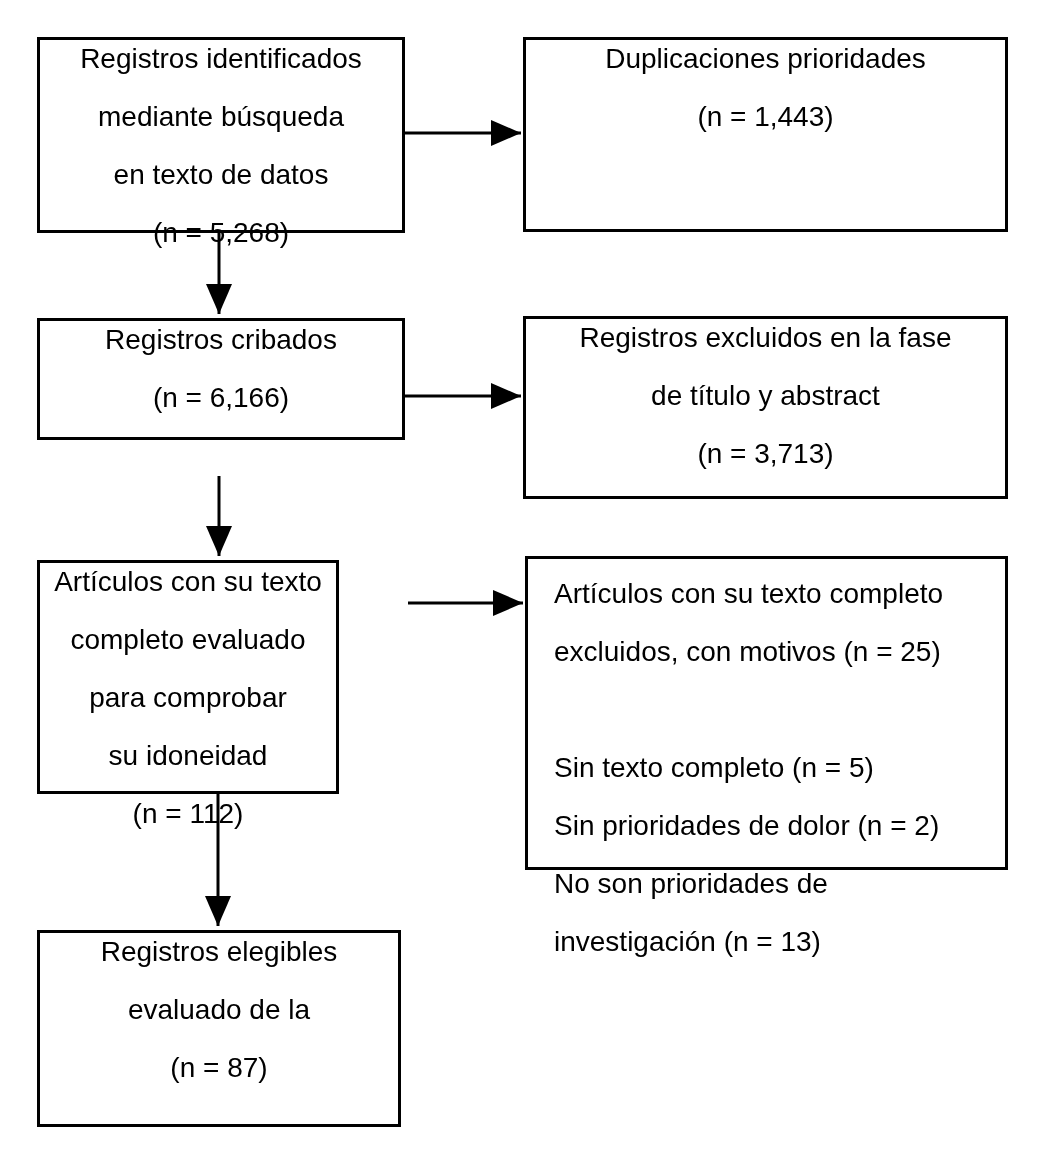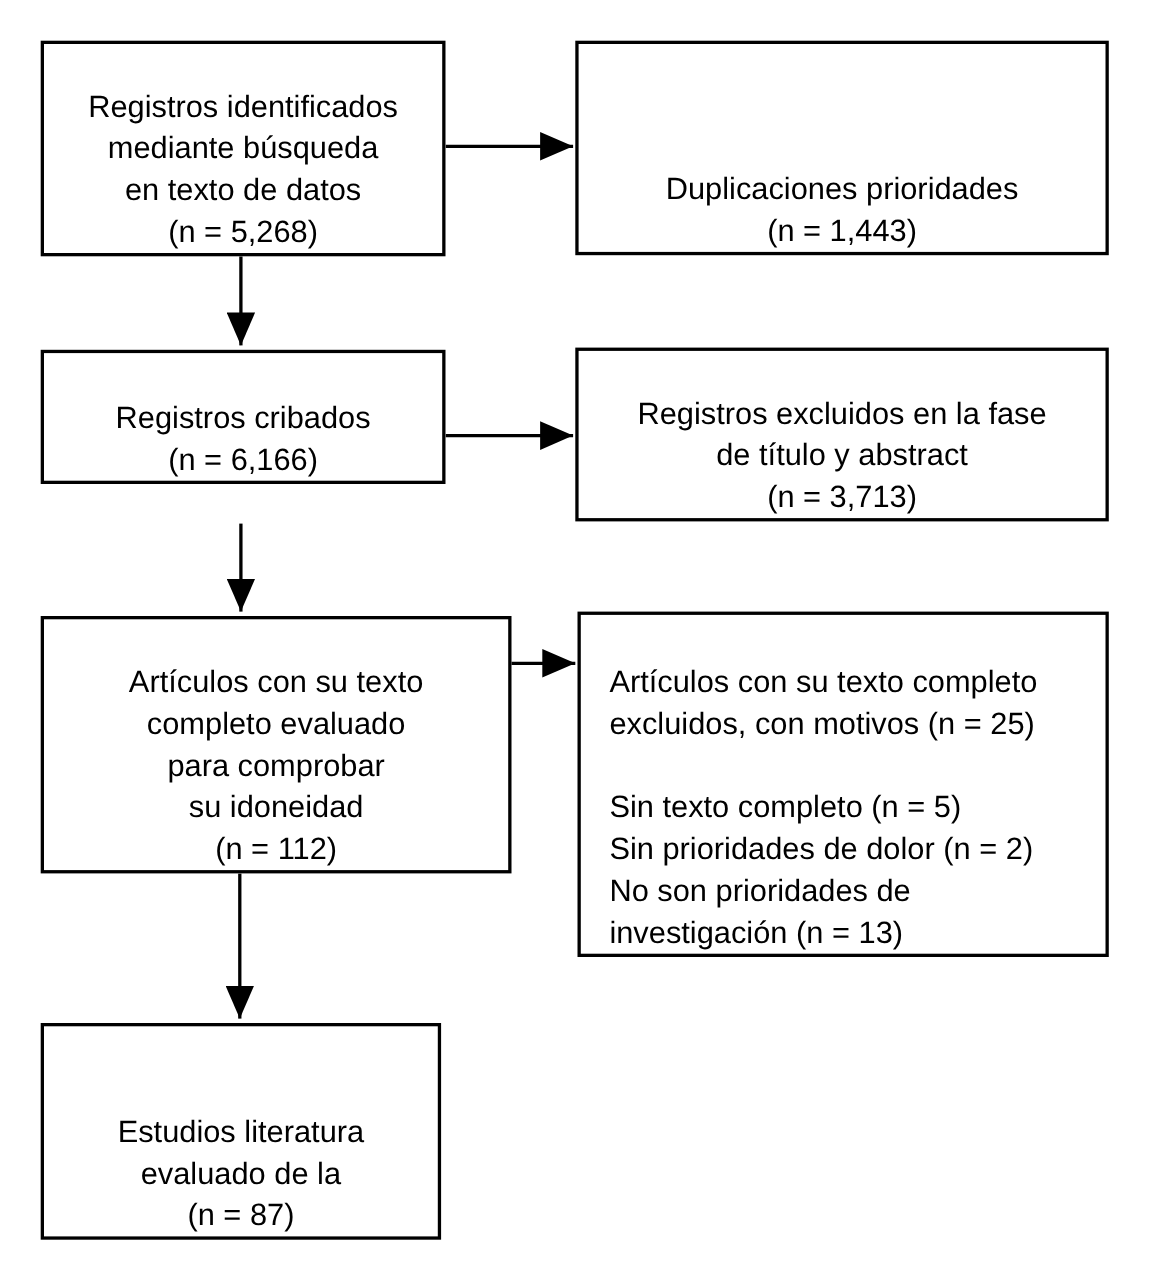--- a/index.html
+++ b/index.html
@@ -22,43 +22,44 @@
     top: 0;
     pointer-events: none;
   }
   .box {
     position: absolute;
     box-sizing: border-box;
     border: 3px solid #000000;
     background: #ffffff;
     display: flex;
     flex-direction: column;
-    justify-content: flex-end;
+    justify-content: flex-start;
     font-size: 28px;
     line-height: 38px;
+    gap: 20px;
   }
   .box.center {
     align-items: center;
     text-align: center;
   }
   .box.left {
     align-items: flex-start;
     text-align: left;
-    padding: 0 14px 0 26px;
+    padding: 16px 14px 0 26px;
   }
   .bx-line {
     min-height: 38px;
     white-space: nowrap;
   }
   
   #box-identified   { left: 37px;  top: 37px;  width: 368px; height: 196px; }
   #box-duplicates   { left: 523px; top: 37px;  width: 485px; height: 195px; }
   #box-screened     { left: 37px;  top: 318px; width: 368px; height: 122px; }
-  #box-excluded-ta  { left: 523px; top: 316px; width: 485px; height: 158px; }
-  #box-fulltext     { left: 37px;  top: 560px; width: 428px; height: 234px; }
+  #box-excluded-ta  { left: 523px; top: 316px; width: 485px; height: 183px; }
+  #box-fulltext     { left: 37px;  top: 560px; width: 302px; height: 234px; }
   #box-ft-excluded  { left: 525px; top: 556px; width: 483px; height: 314px; }
   #box-included     { left: 37px;  top: 930px; width: 364px; height: 197px; }
 </style>
 </head>
 <body>
 
 <div class="canvas">
 
   <svg class="arrows" width="1064" height="1158" viewBox="0 0 1064 1158">
     <defs>
@@ -109,18 +110,18 @@
     <div class="bx-line">Artículos con su texto completo</div>
     <div class="bx-line">excluidos, con motivos (n = 25)</div>
     <div class="bx-line"></div>
     <div class="bx-line">Sin texto completo (n = 5)</div>
     <div class="bx-line">Sin prioridades de dolor (n = 2)</div>
     <div class="bx-line">No son prioridades de</div>
     <div class="bx-line">investigación (n = 13)</div>
   </div>
 
   <div class="box center" id="box-included">
-    <div class="bx-line">Estudios literatura</div>
+    <div class="bx-line">Registros elegibles</div>
     <div class="bx-line">evaluado de la</div>
     <div class="bx-line">(n = 87)</div>
   </div>
 
 </div>
 
 </body></html>

